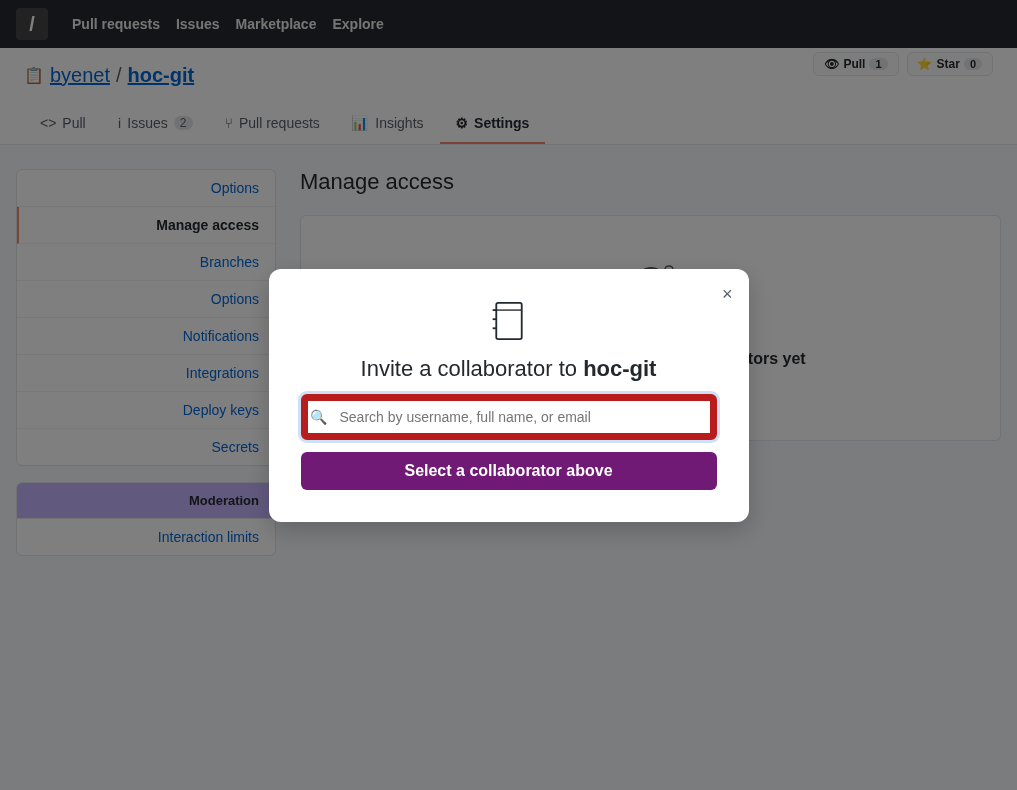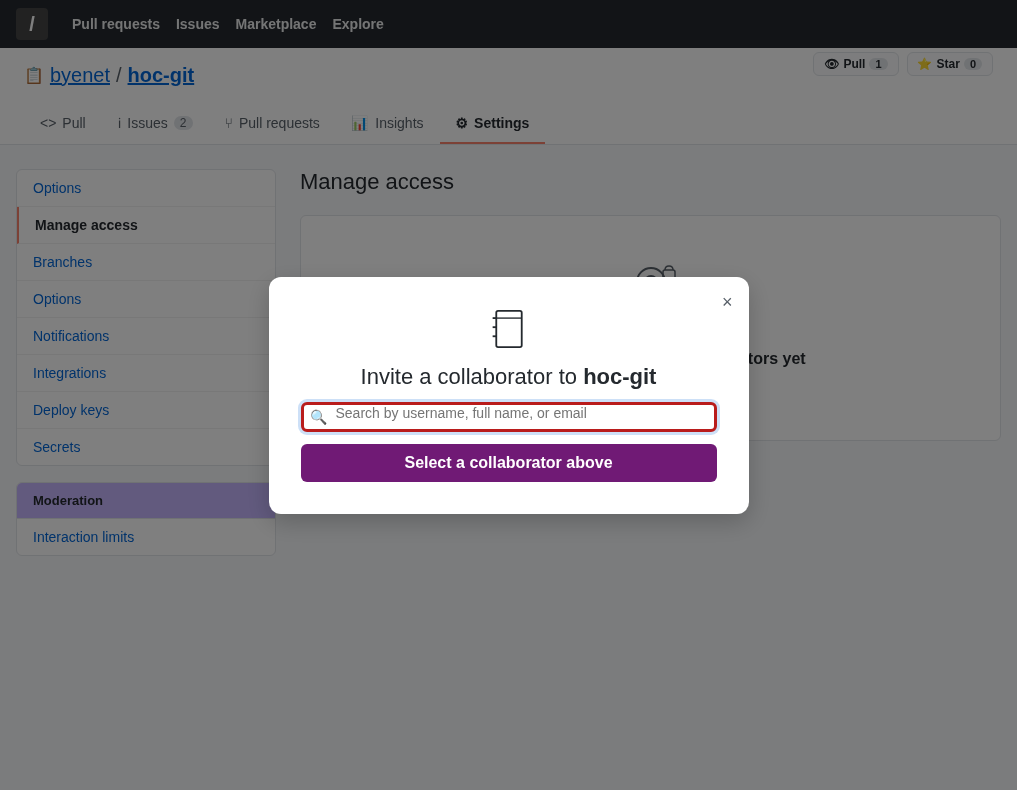--- a/index.html
+++ b/index.html
@@ -85,20 +85,21 @@
       max-width: 1200px;
       margin: 0 auto;
       padding: 24px 16px;
       gap: 24px;
     }
 
     
     .sidebar {
       width: 260px;
       flex-shrink: 0;
+      text-align: right;
     }
     .sidebar-section {
       border: 1px solid #e1e4e8;
       border-radius: 6px;
       background: #fff;
       margin-bottom: 16px;
       overflow: hidden;
     }
     .sidebar-item {
       padding: 10px 16px;
@@ -214,22 +215,22 @@
     .search-icon-inner {
       position: absolute;
       left: 10px;
       top: 50%;
       transform: translateY(-50%);
       color: #586069;
       font-size: 14px;
     }
     .search-input {
       width: 100%;
-      padding: 0 12px 8px 32px;
-      border: 3px solid #b91c1c;
+      padding: 8px 12px 8px 32px;
+      border: 7px solid #b91c1c;
       border-radius: 6px;
       font-size: 14px;
       outline: none;
       box-shadow: 0 0 0 3px rgba(3,102,214,0.2);
     }
     .select-collaborator-btn {
       width: 100%;
       background: #701a75;
       color: #fff;
       border: none;

